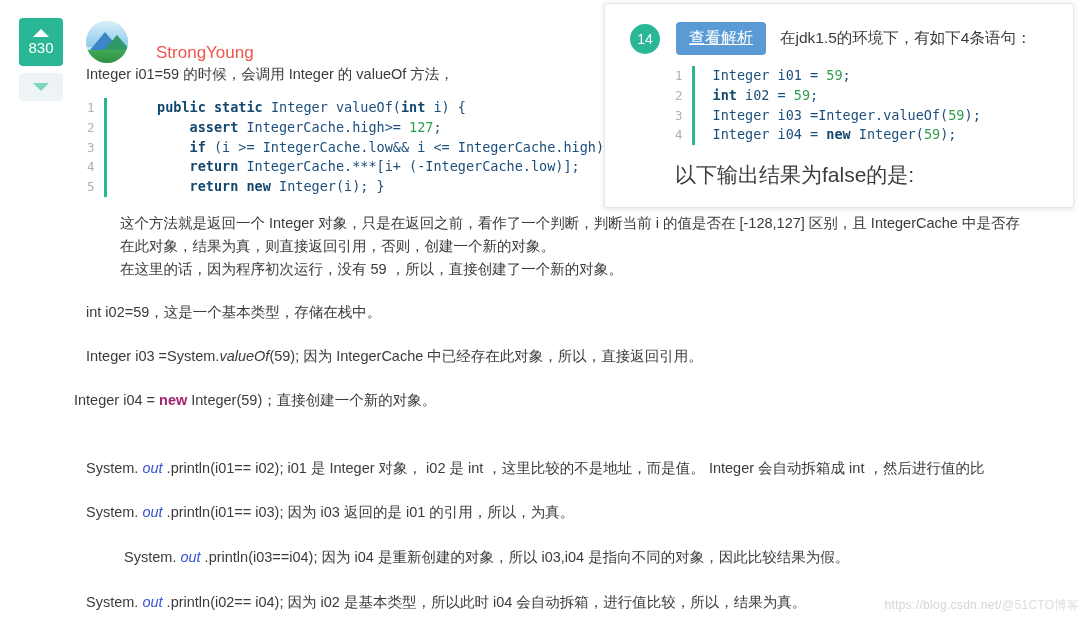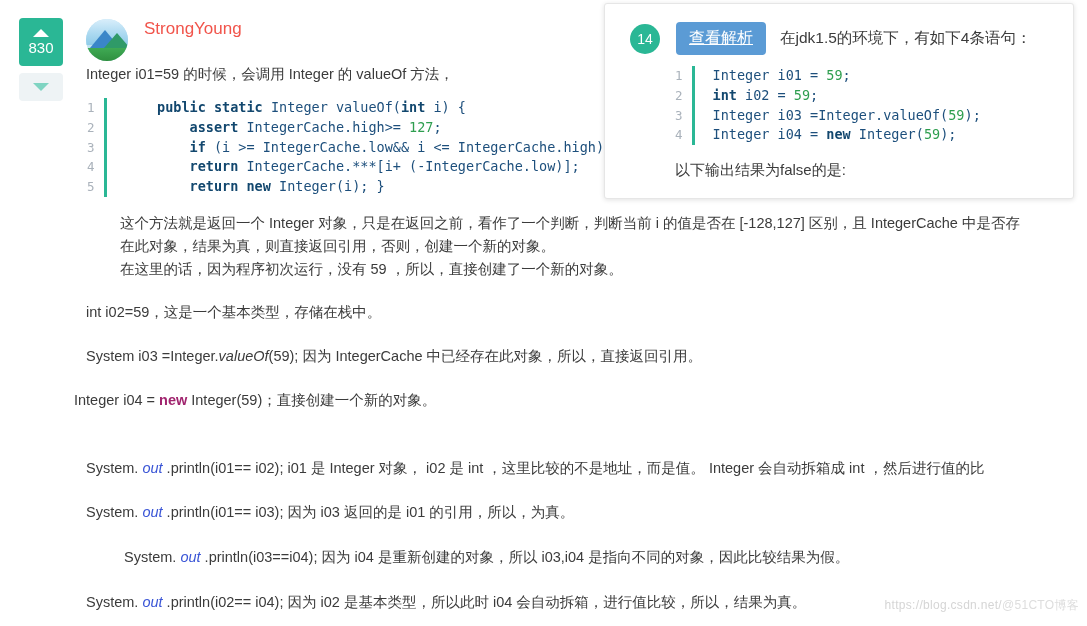--- a/index.html
+++ b/index.html
@@ -65,22 +65,23 @@
     border-right: 8px solid transparent;
     border-top: 8px solid #7fd4c2;
   }
 
   
   #author-row {
     position: absolute;
     left: 86px;
     top: 19px;
     display: flex;
-    align-items: flex-start;
+    align-items: flex-end;
     height: 44px;
+    gap: 12px;
   }
   .avatar {
     width: 42px;
     height: 42px;
     border-radius: 50%;
     overflow: hidden;
     background: #bfe3f2;
     position: relative;
     flex: none;
   }
@@ -211,21 +212,21 @@
     margin-left: 14px;
     font-size: 15.5px;
     color: #3b3b3b;
     white-space: nowrap;
   }
   #quiz-code {
     margin: 11px 0 0 70px;
   }
   .quiz-tail {
     margin: 16px 0 0 70px;
-    font-size: 15px;
+    font-size: 21px;
     color: #3b3b3b;
   }
 
   
   #watermark {
     position: absolute;
     right: 8px;
     bottom: 12px;
     font-size: 12px;
     color: #dddddd;
@@ -271,21 +272,21 @@
   <p class="para tight">这个方法就是返回一个 Integer 对象，只是在返回之前，看作了一个判断，判断当前 i 的值是否在 [-128,127] 区别，且 IntegerCache 中是否存</p>
   <p class="para tight">在此对象，结果为真，则直接返回引用，否则，创建一个新的对象。</p>
   <p class="para tight">在这里的话，因为程序初次运行，没有 59 ，所以，直接创建了一个新的对象。</p>
 </div>
 
 <div style="position:absolute; left:86px; top:300px; width:990px;">
   <p class="para">int i02=59，这是一个基本类型，存储在栈中。</p>
 </div>
 
 <div style="position:absolute; left:86px; top:344px; width:990px;">
-  <p class="para"><span>System i03 =Integer.</span><span class="mono-i">valueOf</span><span>(59); 因为 IntegerCache 中已经存在此对象，所以，直接返回引用。</span></p>
+  <p class="para"><span>Integer i03 =System.</span><span class="mono-i">valueOf</span><span>(59); 因为 IntegerCache 中已经存在此对象，所以，直接返回引用。</span></p>
 </div>
 
 <div style="position:absolute; left:74px; top:388px; width:990px;">
   <p class="para"><span>Integer i04 = </span><span class="kw-new">new</span><span> Integer(59)；直接创建一个新的对象。</span></p>
 </div>
 
 <div style="position:absolute; left:86px; top:456px; width:990px;">
   <p class="para"><span>System. </span><span class="kw-out">out</span><span> .println(i01== i02); i01 是 Integer 对象， i02 是 int ，这里比较的不是地址，而是值。 Integer 会自动拆箱成 int ，然后进行值的比</span></p>
 </div>
 

